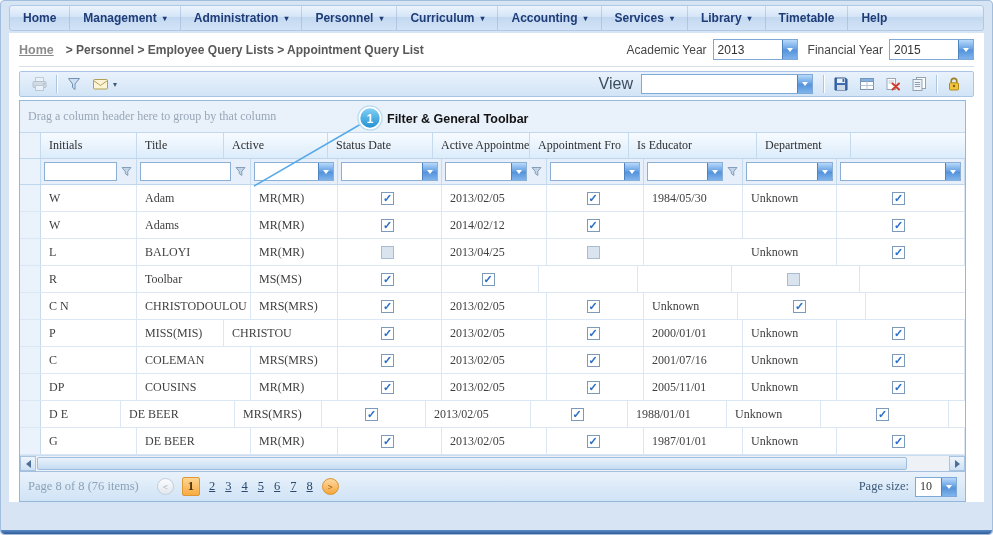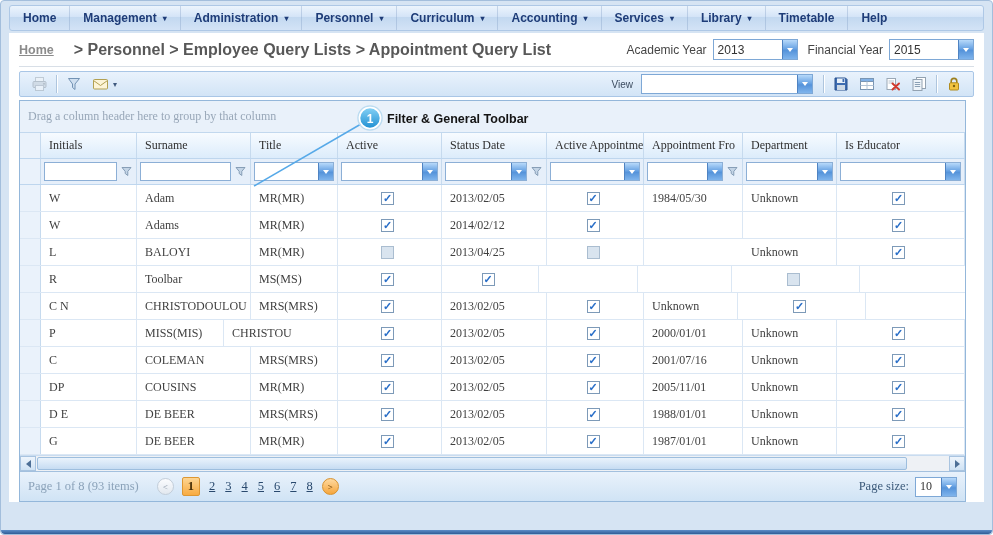--- a/index.html
+++ b/index.html
@@ -18,21 +18,21 @@
                color:#1e3c78; border-right:1px solid rgba(125,155,195,.35); cursor:pointer; white-space:nowrap; }
   .menu-item:last-child { border-right:none; }
   .menu-caret { font-size:8px; margin-left:6px; color:#1e3c78; }
 
   
   .panel { background:#fff; margin-top:2px; padding:0 10px; }
 
   
   .breadcrumb-row { height:34px; display:flex; align-items:center; border-bottom:1px solid #d8dfe7; }
   .bc-home { color:#8b8b8b; text-decoration:underline; font-size:12.5px; font-weight:bold; cursor:pointer; }
-  .bc-trail { color:#585858; font-weight:bold; font-size:16px; margin-left:20px; white-space:nowrap; }
+  .bc-trail { color:#585858; font-weight:bold; font-size:12px; margin-left:12px; white-space:nowrap; }
   .bc-spacer { flex:1; }
   .year-label { font-size:12px; color:#454545; margin-right:6px; white-space:nowrap; }
   .combo { display:inline-flex; align-items:stretch; border:1px solid #7ea8d6; background:#fff; height:21px; }
   .combo input { border:none; outline:none; padding:0 4px; font-size:12px; color:#333;
                  width:100%; min-width:0; font-family:inherit; background:transparent; }
   .year-combo { width:85px; }
   .gap { width:10px; }
   .dd-btn { width:15px; min-width:15px; cursor:pointer; border-left:1px solid #4f83c2;
             background:linear-gradient(#b7d9fa,#6aa4e4 45%,#5593da 55%,#7fb4ec);
             display:flex; align-items:center; justify-content:center; }
@@ -40,21 +40,21 @@
                    border-right:3.5px solid transparent; border-top:4.5px solid #fff; }
 
   
   .toolbar { margin:4px 0 3px; height:26px; display:flex; align-items:center; padding:0 6px;
              background:linear-gradient(#e9f2fc,#d2e4f6); border:1px solid #a9c6e6; border-radius:2px; }
   .tb-icon { width:20px; height:20px; display:flex; align-items:center; justify-content:center;
              margin:0 3px; cursor:pointer; }
   .tb-icon.disabled { opacity:.55; }
   .tb-sep { width:1px; height:18px; background:#aec5de; box-shadow:1px 0 0 #fff; margin:0 4px; }
   .tb-caret { font-size:8px; color:#3f597e; margin:0 2px 0 0; cursor:pointer; }
-  .view-label { font-size:10px; color:#3c4c60; margin-left:auto; margin-right:8px; }
+  .view-label { font-size:16px; color:#3c4c60; margin-left:auto; margin-right:8px; }
   .view-combo { width:172px; height:20px; }
 
   
   .grid { width:947px; border:1px solid #94b7da; background:#fff;font-family:Liberation Serif, serif; }
   .group-panel { height:32px; background:#e9f1fa; border-bottom:1px solid #c2d8ee;
                  display:flex; align-items:center; padding-left:8px; font-size:12px; color:#98a7b8; }
   .hrow { display:flex; height:26px; background:linear-gradient(#f7fbff,#dcecfb);
           border-bottom:1px solid #bed6ee; }
   .hcell { font-size:12px; color:#2f2f2f; padding:0 4px 0 8px; display:flex; align-items:center;
            border-right:1px solid #c6daee; overflow:hidden; white-space:nowrap; cursor:pointer; }
@@ -243,43 +243,40 @@
         </span>
     </div>
 
     <div class="grid">
       <div class="group-panel">Drag a column header here to group by that column</div>
       <div class="hrow">
           <div class="hcell ind" style="width: 21px;"></div>
           <div class="hcell" style="width: 96px;">
             <span>Initials</span>
           </div>
-          <div class="hcell" style="width: 114px;">
-            <span>Surname</span>
-          </div>
           <div class="hcell" style="width: 87px;">
             <span>Title</span>
           </div>
           <div class="hcell" style="width: 104px;">
             <span>Active</span>
           </div>
           <div class="hcell" style="width: 105px;">
             <span>Status Date</span>
           </div>
           <div class="hcell" style="width: 97px;">
             <span>Active Appointme</span>
           </div>
           <div class="hcell" style="width: 99px;">
             <span>Appointment Fro</span>
           </div>
+          <div class="hcell" style="width: 128px;">
+            <span>Is Educator</span>
+          </div>
           <div class="hcell" style="width: 94px;">
             <span>Department</span>
-          </div>
-          <div class="hcell" style="width: 128px;">
-            <span>Is Educator</span>
           </div>
         </div>
       <div class="frow">
           <div class="fcell ind" style="width: 21px;"></div>
           <div class="fcell" style="width: 96px;">
             <input class="f-input" type="text" style="">
             <span class="funnel">
               <svg width="13" height="13" viewBox="0 0 13 13">
                 <path d="M2 2.5h9L7.8 6.4v4.1l-2.6-2V6.4L2 2.5z" fill="#c3d4e6" stroke="#7e96b0" stroke-width="0.9"></path>
               </svg>
@@ -484,21 +481,21 @@
               <span class="checkbox checked">✓</span>
             </div>
             <div class="dcell" style="width: 99px;">2005/11/01</div>
             <div class="dcell" style="width: 94px;">Unknown</div>
             <div class="dcell center" style="width: 128px;">
               <span class="checkbox checked">✓</span>
             </div>
           </div>
           <div class="drow">
             <div class="dcell ind" style="width: 21px;"></div>
-            <div class="dcell" style="width: 96px;">D E</div>
+            <div class="dcell" style="width: 80px;">D E</div>
             <div class="dcell" style="width: 114px;">DE BEER</div>
             <div class="dcell" style="width: 87px;">MRS(MRS)</div>
             <div class="dcell center" style="width: 104px;">
               <span class="checkbox checked">✓</span>
             </div>
             <div class="dcell" style="width: 105px;">2013/02/05</div>
             <div class="dcell center" style="width: 97px;">
               <span class="checkbox checked">✓</span>
             </div>
             <div class="dcell" style="width: 99px;">1988/01/01</div>
@@ -530,21 +527,21 @@
         <span class="scroll-btn">
             <span class="arr-l"></span>
           </span>
         <span class="scroll-thumb"></span>
         <span class="scroll-spacer"></span>
         <span class="scroll-btn">
             <span class="arr-r"></span>
           </span>
       </div>
       <div class="pager">
-        <span class="pager-summary">Page 1 of 8 (93 items)</span>
+        <span class="pager-summary">Page 8 of 8 (76 items)</span>
         <span class="page-btn prev">&lt;</span>
         <span class="pager-pages">
             <span class="page-current">1</span>
             <a class="page-num">2</a>
             <a class="page-num">3</a>
             <a class="page-num">4</a>
             <a class="page-num">5</a>
             <a class="page-num">6</a>
             <a class="page-num">7</a>
             <a class="page-num">8</a>

